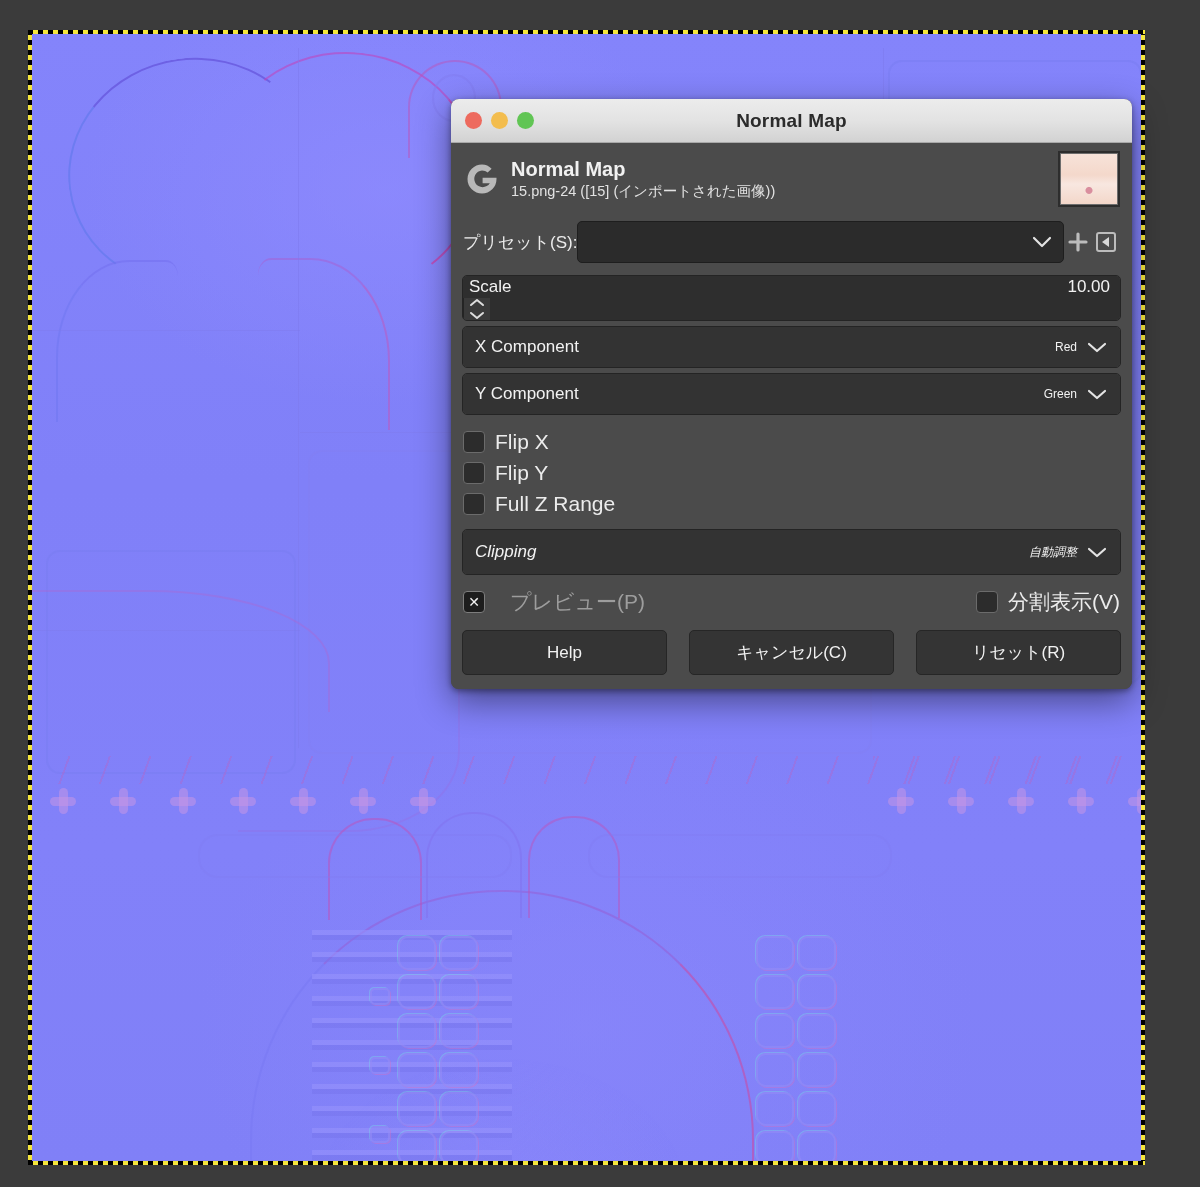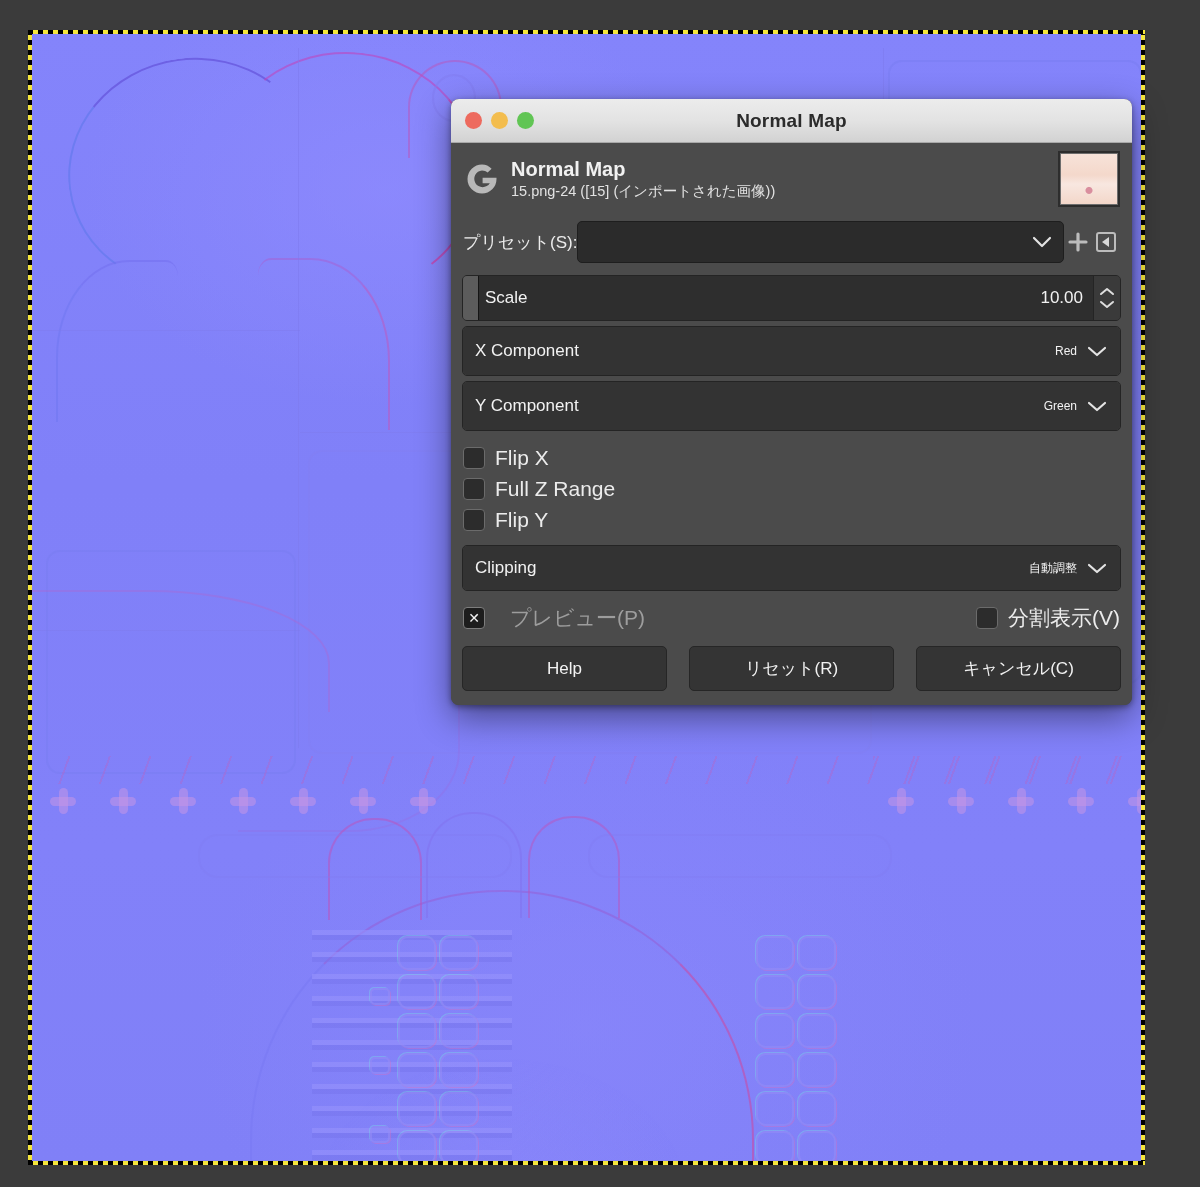--- a/index.html
+++ b/index.html
@@ -292,20 +292,21 @@
     border: 1px solid #242424;
     border-radius: 5px;
     margin-bottom: 5px;
     position: relative;
     overflow: hidden;
   }
   .scale-row {
     height: 44px;
     display: flex; align-items: stretch;
     background: #2e2e2e;
+    flex-direction: column;
   }
   .scale-fill {
     width: 15px;
     background: #5c5c5c;
     border-right: 1px solid #151515;
     flex: 0 0 auto;
   }
   .scale-main {
     flex: 1 1 auto;
     display: flex; align-items: center;
@@ -318,21 +319,21 @@
     width: 26px;
     flex: 0 0 auto;
     background: #3a3a3a;
     border-left: 1px solid #242424;
     display: flex; flex-direction: column;
     align-items: center; justify-content: center;
     gap: 4px;
   }
 
   .combo-row {
-    height: 48px;
+    height: 40px;
     display: flex; align-items: center;
     justify-content: space-between;
     padding: 0 12px;
     background: #333333;
   }
   .combo-label { font-size: 17px; color: #f2f2f2; }
   .combo-right { display: flex; align-items: center; gap: 9px; }
   .combo-value { font-size: 12px; color: #f2f2f2; }
 
   .checks { padding: 6px 12px 4px 12px; }
@@ -352,21 +353,21 @@
   .chk.checked {
     background: #1d1d1d;
     border-color: #7d7d7d;
   }
   .chk-x {
     color: #f2f2f2; font-size: 14px; font-weight: bold; line-height: 1;
   }
   .chk-label { font-size: 21px; color: #ececec; }
   .chk-label.dim { color: #9d9d9d; margin-left: 15px; }
 
-  .clip-wrap { padding: 6px 11px 0 11px; }
+  .clip-wrap { padding: 6px 11px 0 11px; font-style: italic; }
 
   .preview-row {
     display: flex; align-items: center;
     justify-content: space-between;
     padding: 8px 12px 10px 12px;
   }
   .preview-left, .preview-right {
     display: flex; align-items: center; gap: 10px;
   }
 
@@ -603,25 +604,25 @@
         </div>
       </div>
 
       <div class="checks">
         <div class="chk-line">
           <span class="chk"></span>
           <span class="chk-label">Flip X</span>
         </div>
         <div class="chk-line">
           <span class="chk"></span>
-          <span class="chk-label">Full Z Range</span>
+          <span class="chk-label">Flip Y</span>
         </div>
         <div class="chk-line">
           <span class="chk"></span>
-          <span class="chk-label">Flip Y</span>
+          <span class="chk-label">Full Z Range</span>
         </div>
       </div>
 
       <div class="clip-wrap">
         <div class="row-box">
           <div class="combo-row" style="height:44px;">
             <span class="combo-label">Clipping</span>
             <span class="combo-right">
               <span class="combo-value">自動調整</span>
               <span>
@@ -642,19 +643,19 @@
           <span class="chk-label dim">プレビュー(P)</span>
         </div>
         <div class="preview-right">
           <span class="chk"></span>
           <span class="chk-label">分割表示(V)</span>
         </div>
       </div>
 
       <div class="btn-row">
         <div class="btn">Help</div>
+        <div class="btn">キャンセル(C)</div>
         <div class="btn">リセット(R)</div>
-        <div class="btn">キャンセル(C)</div>
       </div>
 
     </div>
   </div>
 </div>
 
 </body></html>

